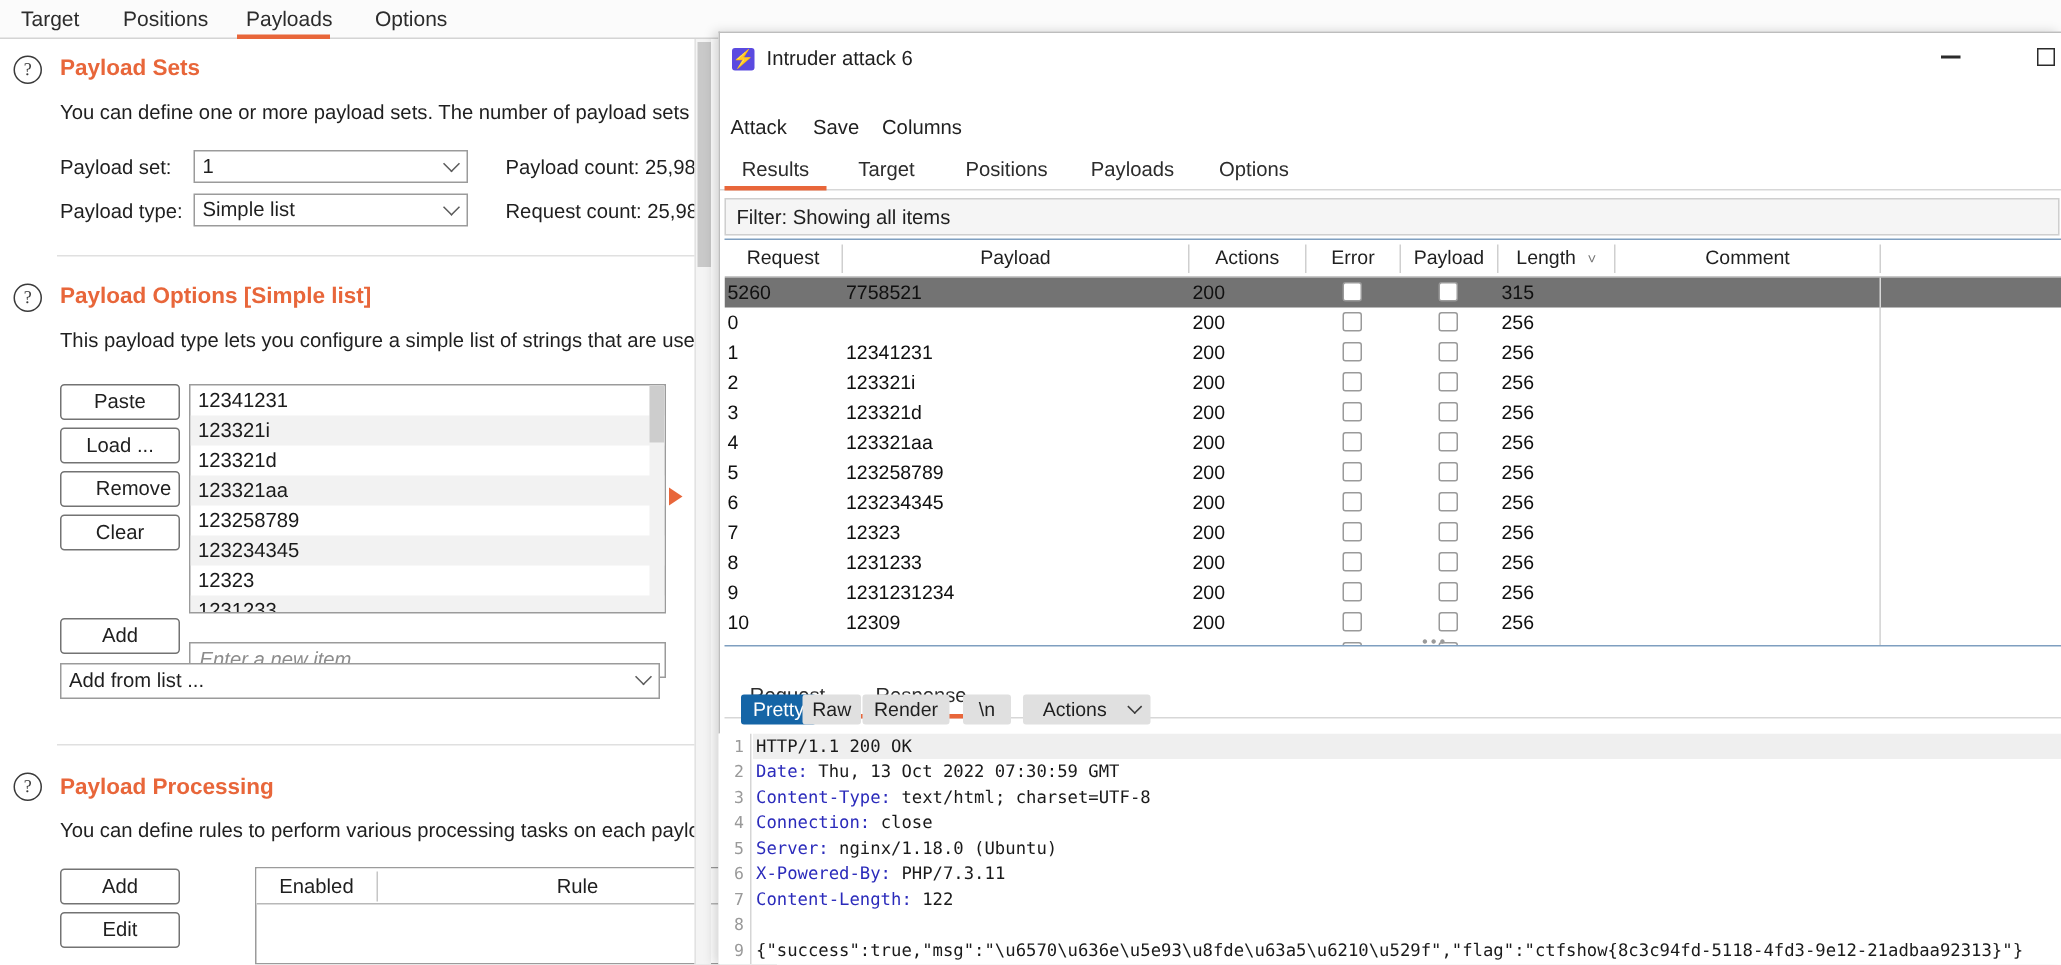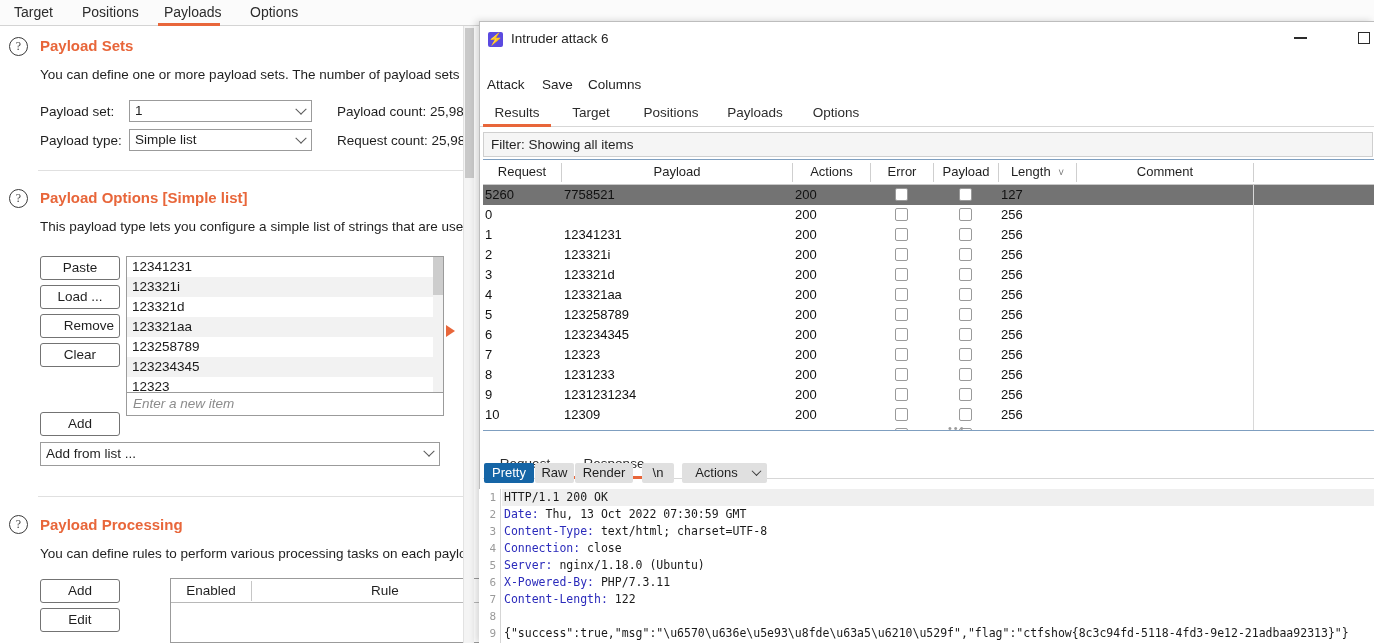--- a/index.html
+++ b/index.html
@@ -304,21 +304,21 @@
       <div class="row">12323</div>
       <div class="row alt">1231233</div>
       <div class="vscroll">
         <div class="vthumb"></div>
       </div>
     </div>
 
     <div class="arrow-right" style="left:446px;top:325px;"></div>
 
     <div class="btn" style="left:40px;top:412px;width:80px;">Add</div>
-    <div class="textinput" style="left:126px;top:392px;width:318px;">Enter a new item</div>
+    <div class="textinput" style="left:126px;top:428px;width:318px;">Enter a new item</div>
 
     <div class="combo" style="left:40px;top:442px;width:400px;height:24px;line-height:22px;">
       <span>Add from list ...</span>
       <span class="chev"></span>
     </div>
 
     <div class="hrule" style="left:38px;top:496px;width:436px;"></div>
 
     <div class="qmark" style="left:9px;top:515px;">?</div>
     <div class="sect-head" style="left:40px;top:516px;">Payload Processing</div>
@@ -391,21 +391,21 @@
         <div class="sep" style="left:770px;"></div>
       </div>
 
       <div class="vline" style="left:770px;top:25px;height:247px;"></div>
 
       <div id="results-rows">
           <div class="trow sel">
             <div class="c" style="left: 2px; width: 74px; text-align: left;">5260</div>
             <div class="c" style="left: 81px; width: 225px; text-align: left;">7758521</div>
             <div class="c" style="left: 312px; width: 72px; text-align: left;">200</div>
-            <div class="c" style="left: 518px; width: 72px; text-align: left;">127</div>
+            <div class="c" style="left: 518px; width: 72px; text-align: left;">315</div>
             <div class="c" style="left: 596px; width: 172px; text-align: left;"></div>
             <div class="chk" style="left: 412px;"></div>
             <div class="chk" style="left: 476px;"></div>
             <div class="vline" style="left: 770px; top: 0px; height: 20px;"></div>
           </div>
           <div class="trow">
             <div class="c" style="left: 2px; width: 74px; text-align: left;">0</div>
             <div class="c" style="left: 81px; width: 225px; text-align: left;"></div>
             <div class="c" style="left: 312px; width: 72px; text-align: left;">200</div>
             <div class="c" style="left: 518px; width: 72px; text-align: left;">256</div>
@@ -528,21 +528,21 @@
     </div>
 
     <div class="rr-tabstrip">
       <div class="tab" style="left:5px;width:74px;">Request</div>
       <div class="tab active" style="left:90px;width:82px;">Response</div>
     </div>
 
   </div>
 
   <div class="viewbar">
-    <div class="seg on" style="left:0;width:50px;">Pretty</div>
+    <div class="seg on" style="left:10px;width:50px;">Pretty</div>
     <div class="seg" style="left:51px;width:39px;">Raw</div>
     <div class="seg" style="left:91px;width:58px;">Render</div>
     <div class="seg" style="left:158px;width:32px;">\n</div>
     <div class="seg" style="left:198px;width:85px;padding-right:16px;">
       <span>Actions</span>
       <span class="chev"></span>
     </div>
   </div>
 
   <div class="respbody">

